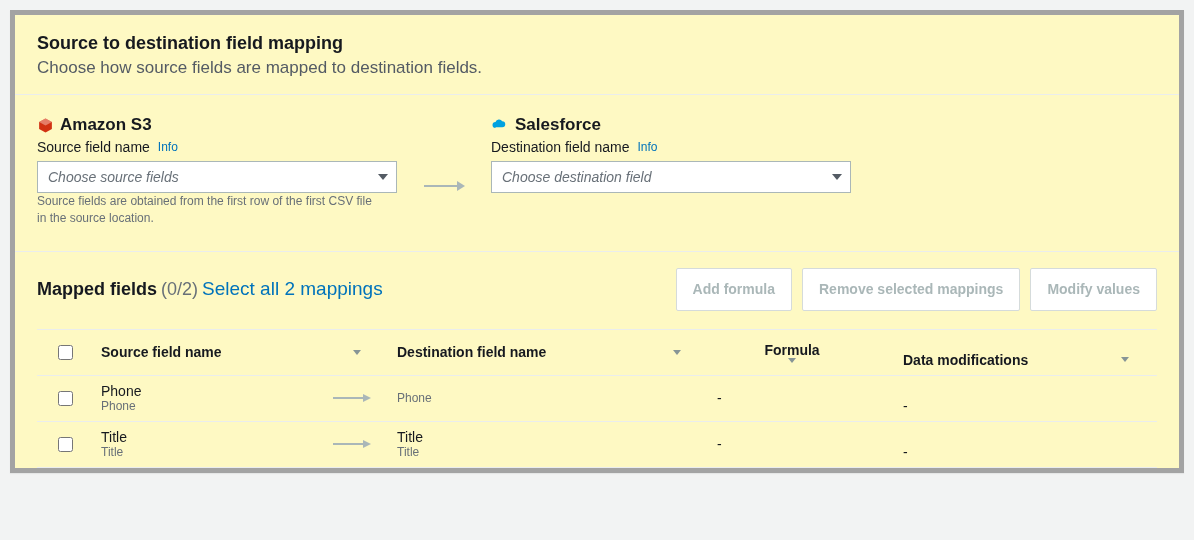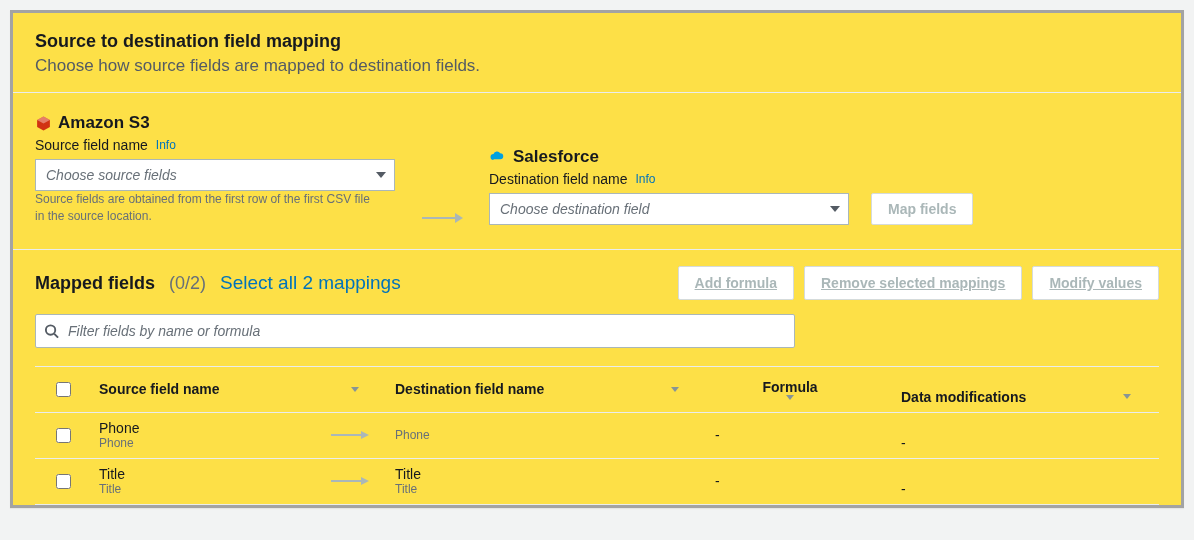--- a/index.html
+++ b/index.html
@@ -4,22 +4,22 @@
 <style>
   * { box-sizing: border-box; margin: 0; padding: 0; }
   body {
     font-family: "Amazon Ember", "Helvetica Neue", Arial, sans-serif;
     background: #f2f3f3;
     color: #16191f;
     font-size: 14px;
     padding: 10px;
   }
   .panel {
-    background: #fde047;
-    border: 3px solid #a3a3a3;
+    background: #fef9c3;
+    border: 5px solid #a3a3a3;
     width: 1174px;
     margin: 0 auto;
     box-shadow: 0 1px 1px rgba(0,0,0,0.05);
   }
   .panel-header {
     padding: 18px 22px 16px;
     border-bottom: 1px solid #eaeded;
   }
   .panel-title {
     font-size: 18px;
@@ -28,21 +28,21 @@
     margin-bottom: 4px;
   }
   .panel-sub {
     font-size: 17px;
     color: #545b64;
   }
 
   .mapping-top {
     padding: 20px 22px 24px;
     display: flex;
-    align-items: flex-end;
+    align-items: flex-start;
     border-bottom: 1px solid #eaeded;
   }
   .source-block { width: 360px; }
   .arrow-block { width: 94px; display:flex; justify-content:center; padding-top: 64px;}
   .dest-block { width: 360px; }
   .map-btn-block { padding-top: 56px; padding-left: 22px; }
 
   .svc-title {
     display: flex;
     align-items: center;
@@ -107,26 +107,26 @@
   }
 
   
   .mapped-section { padding: 16px 22px 0; }
   .mapped-header {
     display:flex; justify-content:space-between; align-items:center;
     margin-bottom: 14px;
   }
   .mapped-title {
     font-size: 18px; font-weight: 700;
-    display:flex; align-items:baseline; gap:14px;
+    display:flex; align-items:baseline; gap:4px;
   }
   .mapped-count { color:#687078; font-weight:400; }
   .select-all-link { color:#0073bb; font-size:19px; font-weight:400; cursor:pointer;}
   .mapped-actions { display:flex; gap:10px; }
-  .mapped-actions .btn { height:34px;text-decoration:underline; }
+  .mapped-actions .btn { height:43px; }
 
   .filter-wrap {
     position: relative;
     width: 760px;
     margin-bottom: 0;
   }
   .filter-input {
     width:100%; height:34px;
     border:1px solid #aab7b8; border-radius:2px;
     padding: 0 10px 0 32px;
@@ -221,49 +221,37 @@
       <div class="field-label-row">
         <span>Destination field name</span>
         <span class="info-link">Info</span>
       </div>
       <div class="select-box">
         <span>Choose destination field</span>
         <span class="caret-down"></span>
       </div>
     </div>
 
-    <div class="map-btn-block">
-      <button class="btn">Map fields</button>
-    </div>
 
   </div>
 
   <div class="mapped-section">
     <div class="mapped-header">
       <div class="mapped-title">
         <span>Mapped fields</span>
         <span class="mapped-count">(0/2)</span>
         <span class="select-all-link">Select all 2 mappings</span>
       </div>
       <div class="mapped-actions">
         <button class="btn">Add formula</button>
         <button class="btn">Remove selected mappings</button>
         <button class="btn">Modify values</button>
       </div>
     </div>
 
-    <div class="filter-wrap">
-      <span class="mag-icon">
-        <svg width="15" height="15" viewBox="0 0 16 16">
-            <circle cx="7" cy="7" r="5" fill="none" stroke="#545b64" stroke-width="2"></circle>
-            <line x1="11" y1="11" x2="15" y2="15" stroke="#545b64" stroke-width="2"></line>
-          </svg>
-      </span>
-      <input class="filter-input" placeholder="Filter fields by name or formula" style="">
-    </div>
 
     <div class="tbl">
       <div class="tbl-row tbl-header">
         <div class="cell-check">
           <input type="checkbox" style="">
         </div>
         <div class="cell-src header-cell">
           <span>Source field name</span>
           <span class="sort-caret"></span>
         </div>

